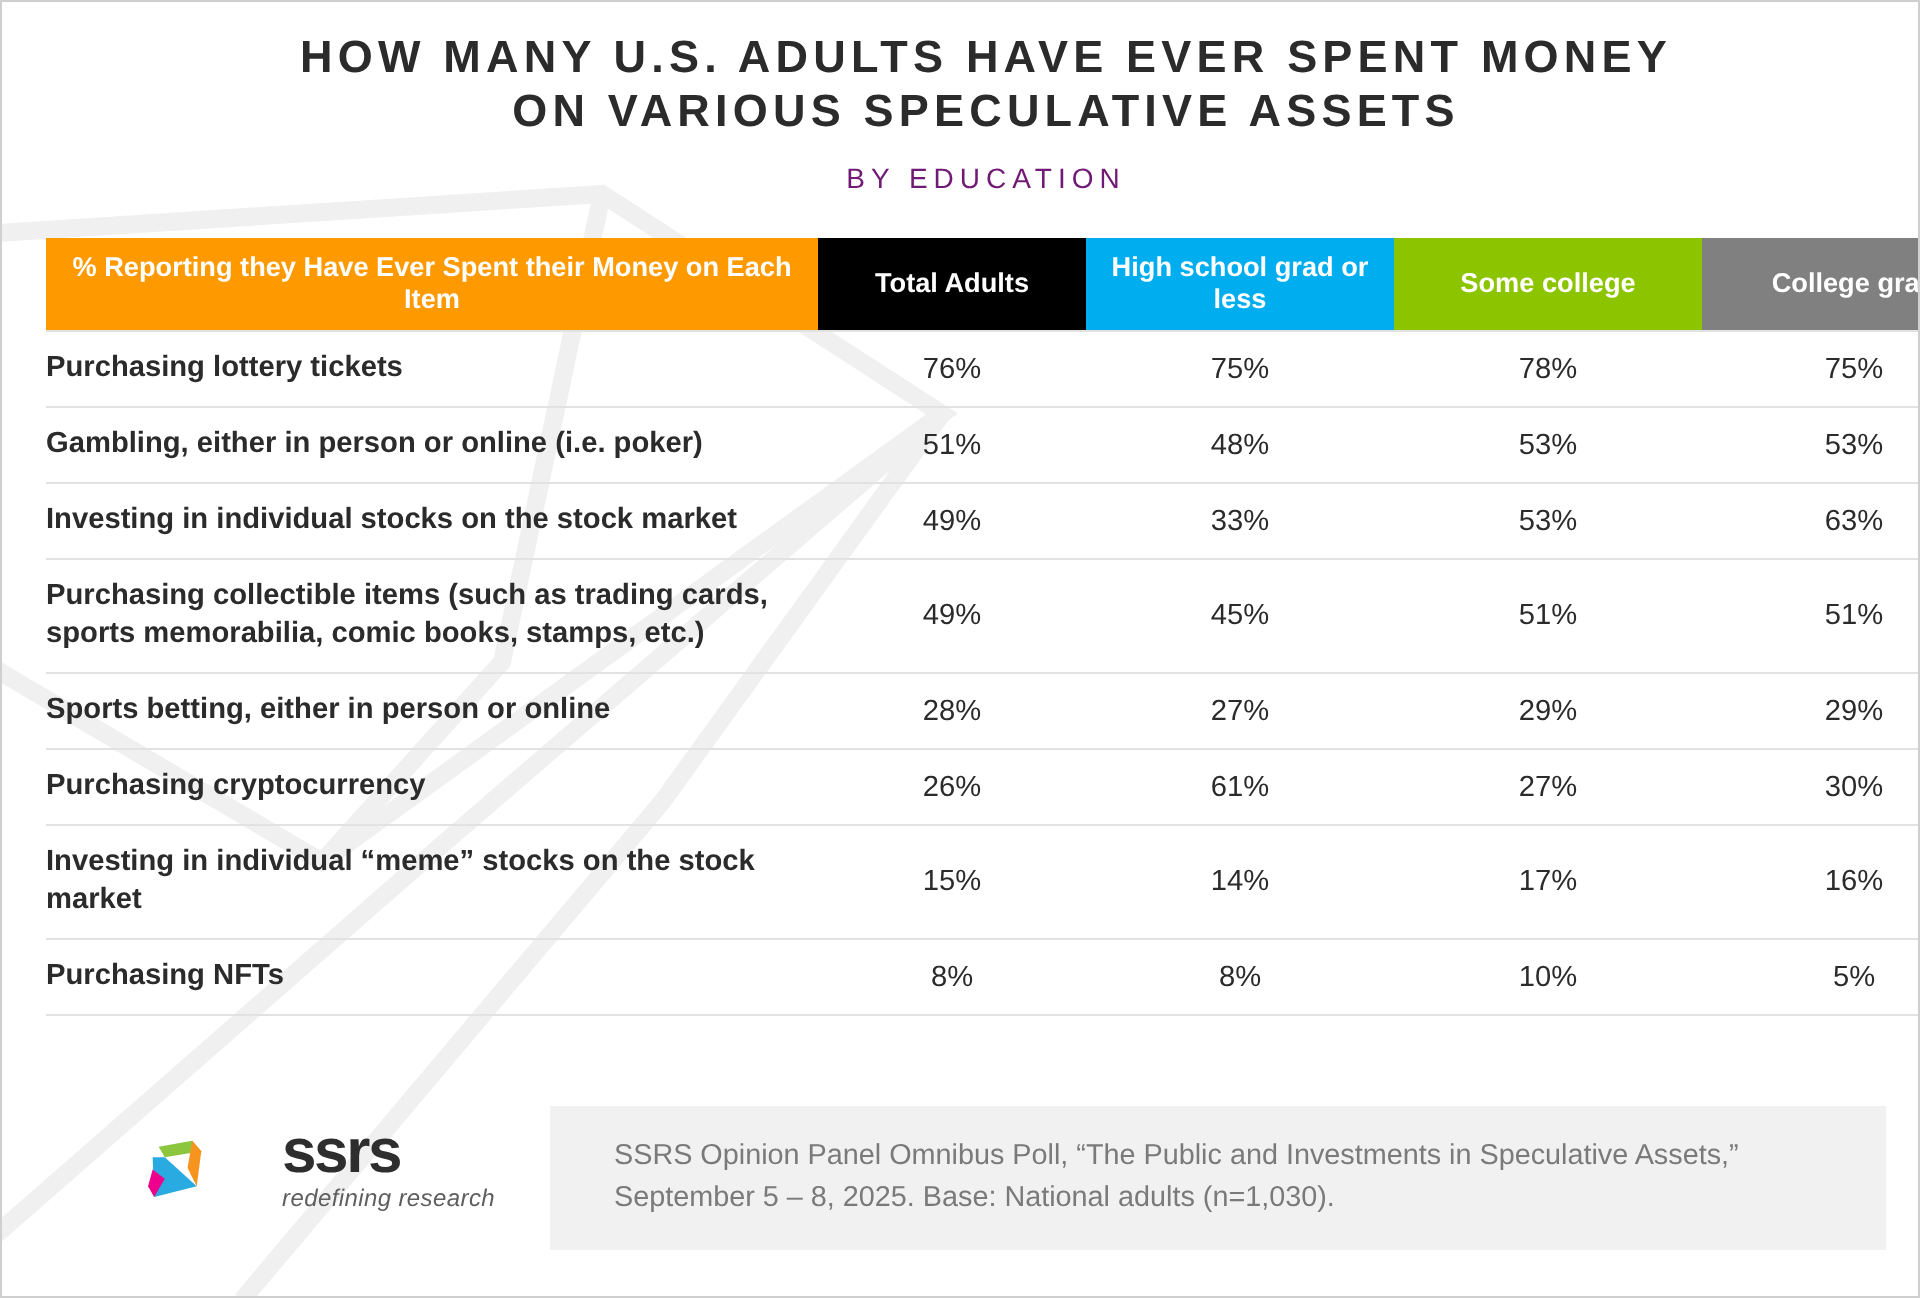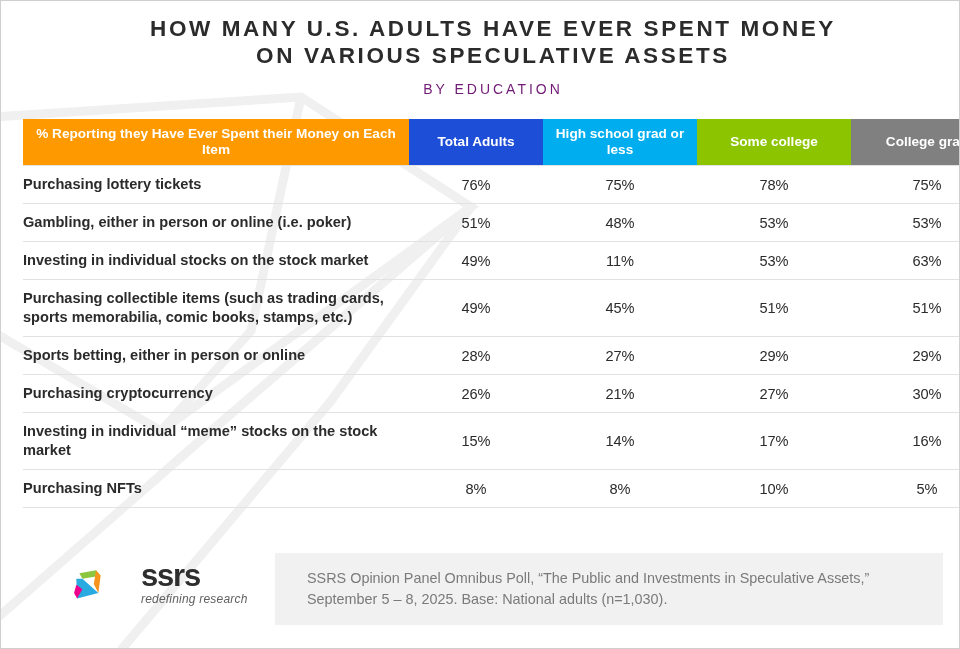--- a/index.html
+++ b/index.html
@@ -85,21 +85,21 @@
   }
   th.col-item {
     width: 374px;
   }
   th.col-total   { width: 122px; }
   th.col-hs      { width: 142px; }
   th.col-some    { width: 142px; }
   th.col-college { width: 140px; }
 
   th.h-item    { background: #FF9900; }
-  th.h-total   { background: #1d4ed8; }
+  th.h-total   { background: #000000; }
   th.h-hs      { background: #00AEEF; }
   th.h-some    { background: #8CC500; }
   th.h-college { background: #808080; }
 
   table.data td {
     font-size: 14.6px;
     color: #2b2b2b;
     padding: 9px 0;
     border-bottom: 1px solid #e2e2e2;
     vertical-align: middle;
@@ -226,42 +226,42 @@
         <tr>
           <td class="item">Gambling, either in person or online (i.e. poker)</td>
           <td class="val val-total">51%</td>
           <td class="val">48%</td>
           <td class="val">53%</td>
           <td class="val">53%</td>
         </tr>
         <tr>
           <td class="item">Investing in individual stocks on the stock market</td>
           <td class="val val-total">49%</td>
-          <td class="val">11%</td>
+          <td class="val">33%</td>
           <td class="val">53%</td>
           <td class="val">63%</td>
         </tr>
         <tr>
           <td class="item">Purchasing collectible items (such as trading cards, sports memorabilia, comic books, stamps, etc.)</td>
           <td class="val val-total">49%</td>
           <td class="val">45%</td>
           <td class="val">51%</td>
           <td class="val">51%</td>
         </tr>
         <tr>
           <td class="item">Sports betting, either in person or online</td>
           <td class="val val-total">28%</td>
           <td class="val">27%</td>
           <td class="val">29%</td>
           <td class="val">29%</td>
         </tr>
         <tr>
           <td class="item">Purchasing cryptocurrency</td>
           <td class="val val-total">26%</td>
-          <td class="val">21%</td>
+          <td class="val">61%</td>
           <td class="val">27%</td>
           <td class="val">30%</td>
         </tr>
         <tr>
           <td class="item">Investing in individual “meme” stocks on the stock market</td>
           <td class="val val-total">15%</td>
           <td class="val">14%</td>
           <td class="val">17%</td>
           <td class="val">16%</td>
         </tr>

